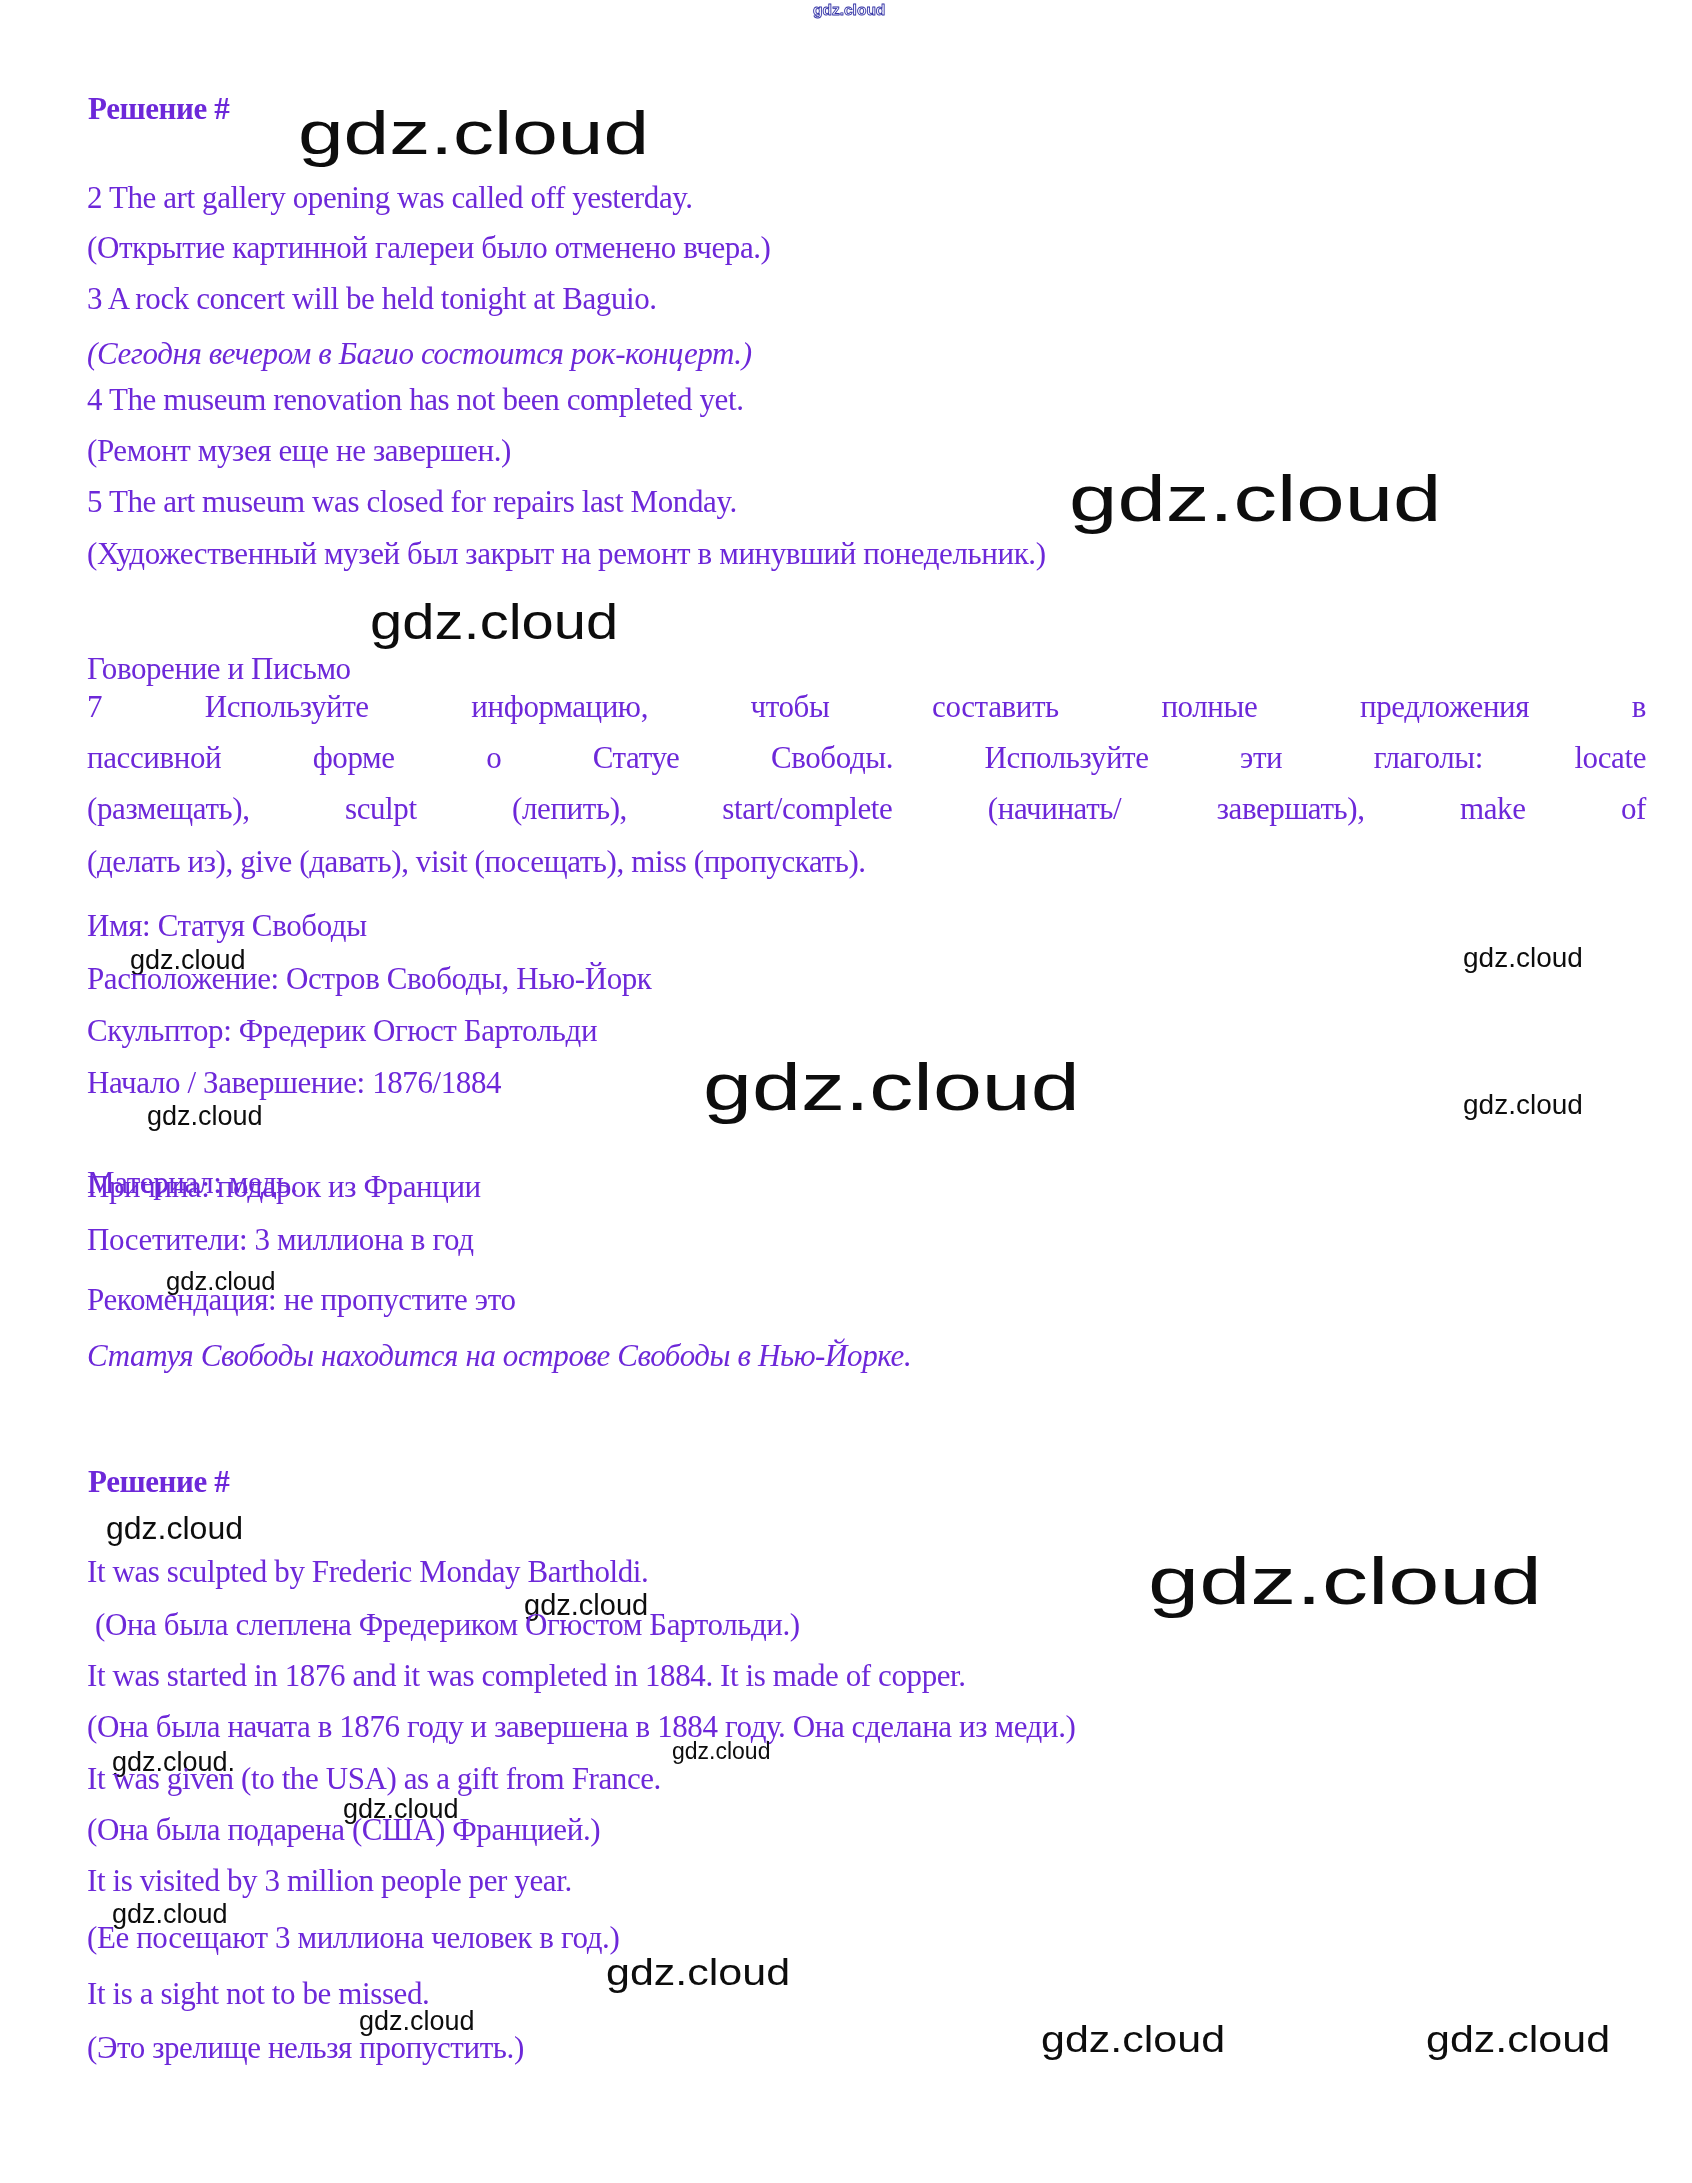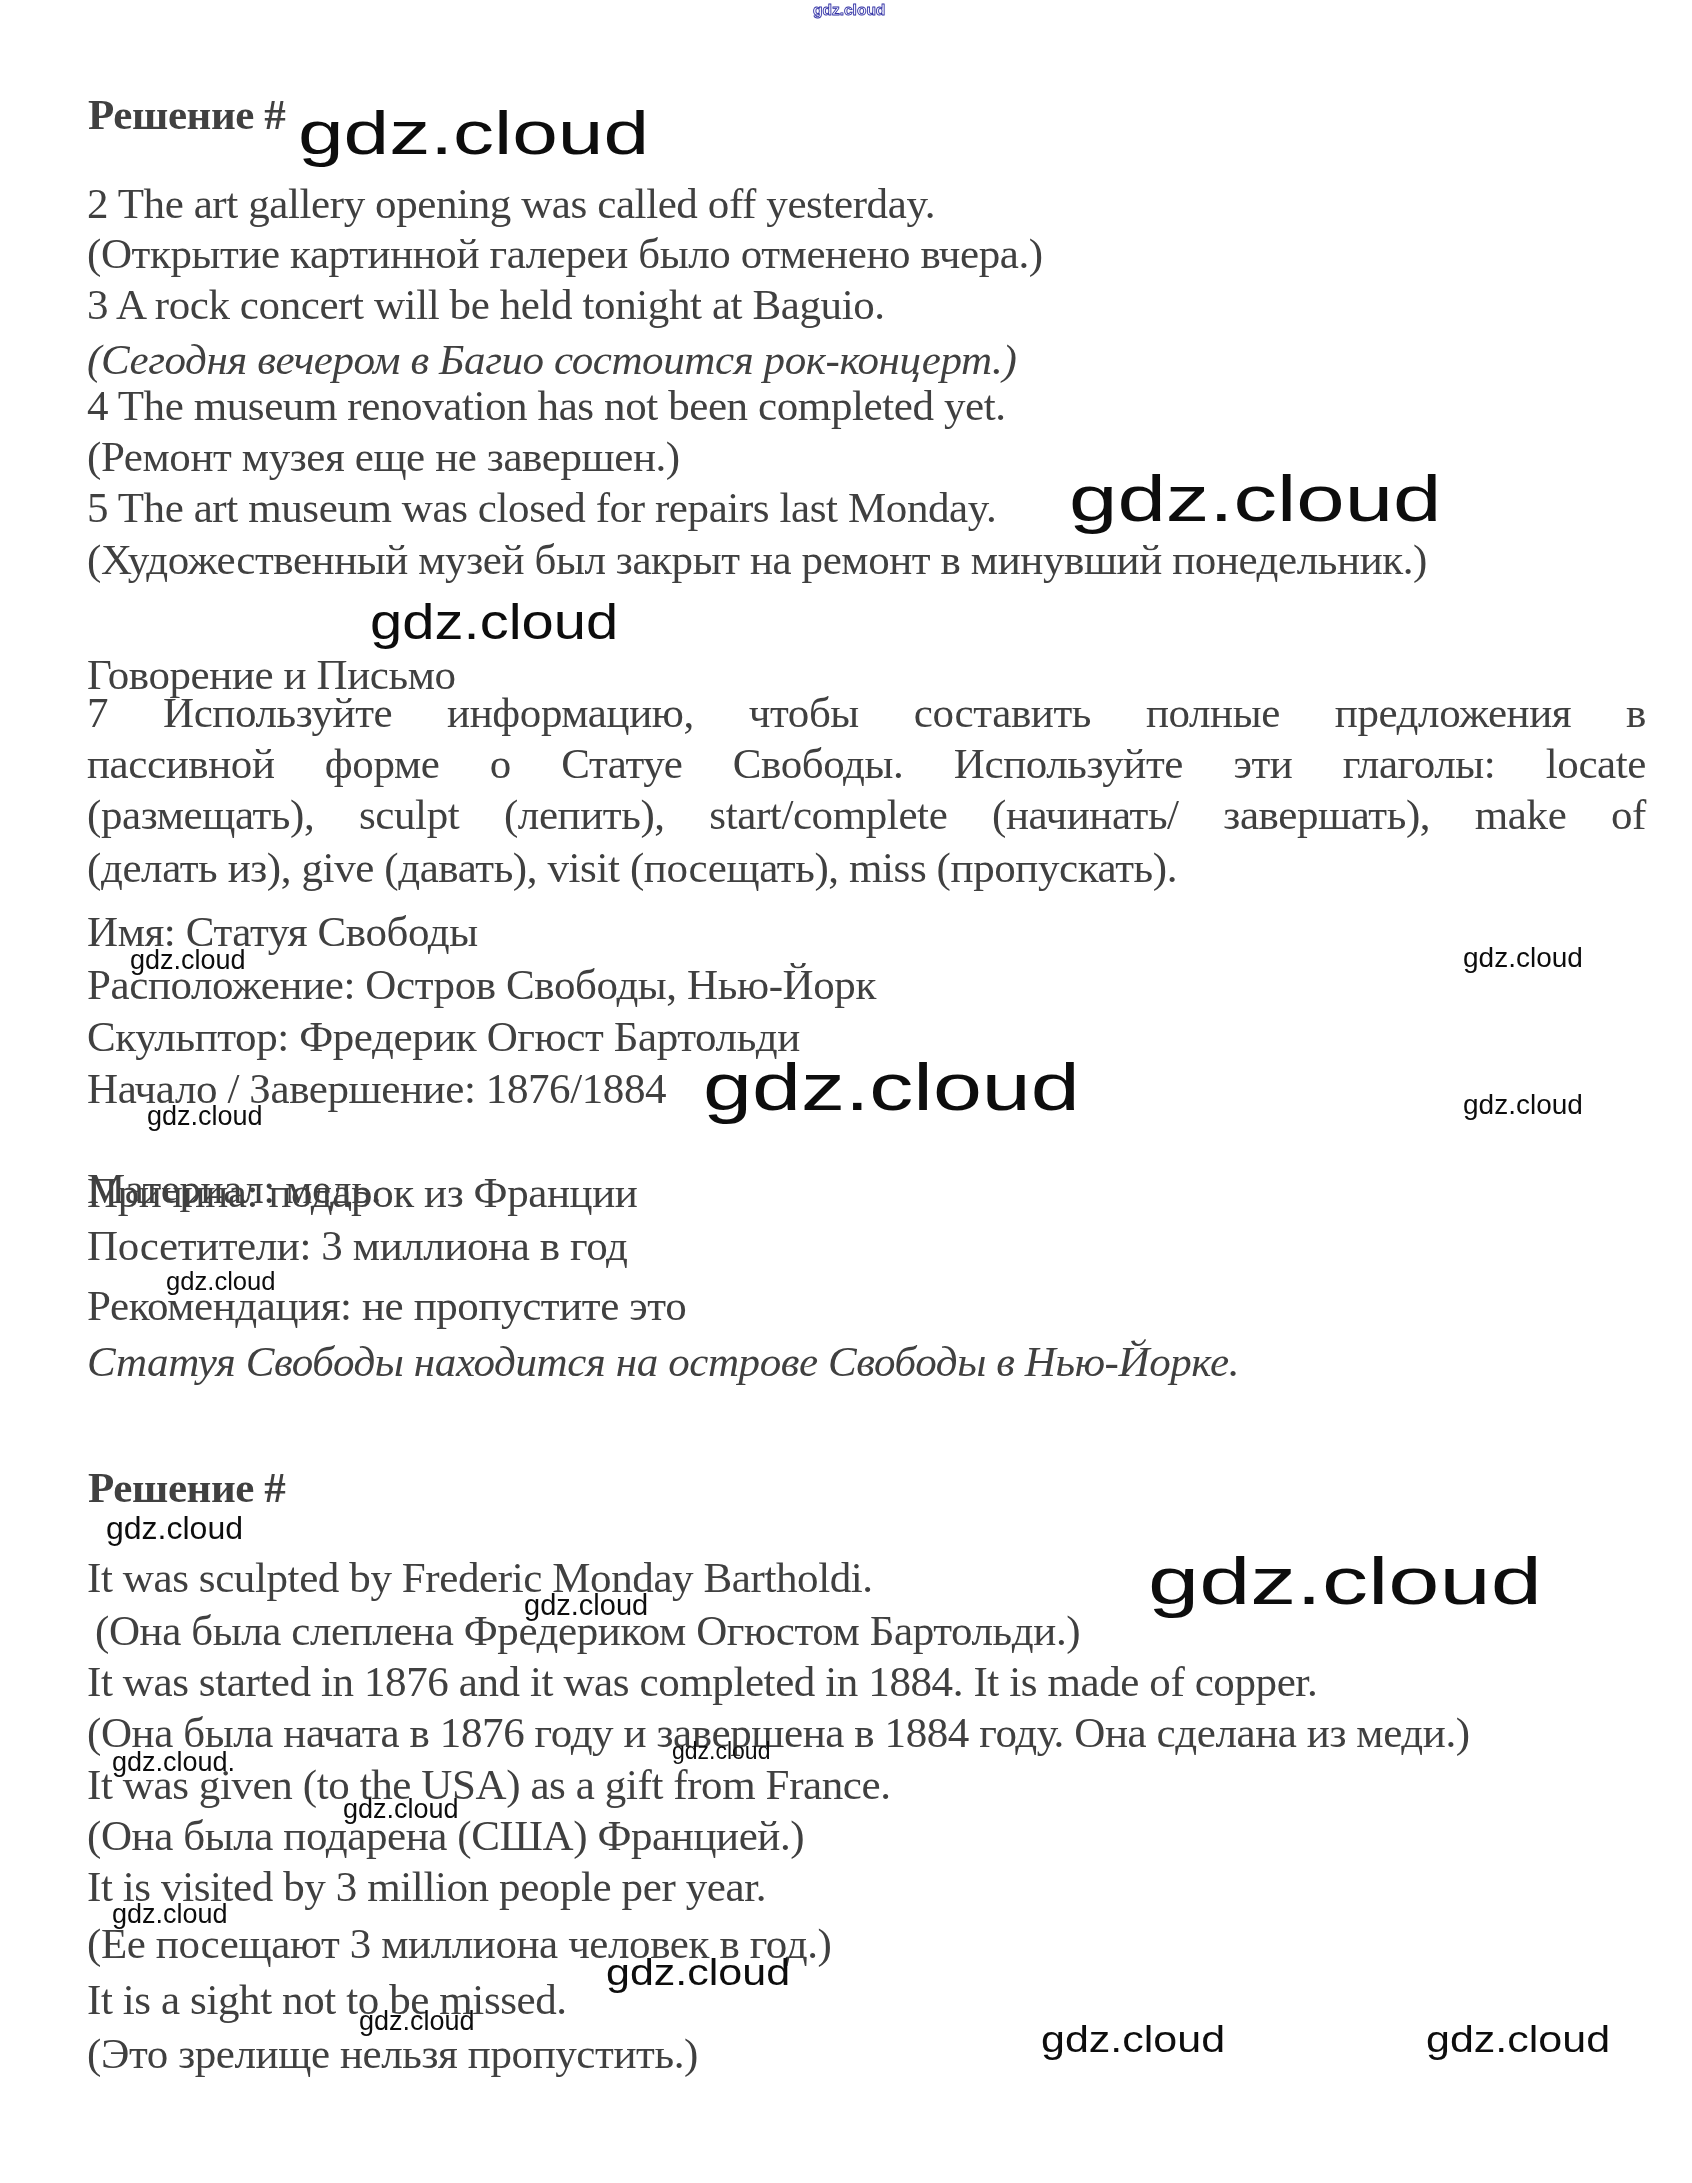--- a/index.html
+++ b/index.html
@@ -5,22 +5,22 @@
   html,body{margin:0;padding:0;}
   body{
     width:1693px;height:2183px;position:relative;background:#ffffff;
     font-family:"Liberation Serif","DejaVu Serif",serif;
     overflow:hidden;
   }
   .page{position:absolute;inset:0;border-radius:15px;}
   
   .t{
     position:absolute;left:87px;
-    font-size:43px;line-height:1;letter-spacing:-0.4px;
-    color:#404040;white-space:nowrap;
+    font-size:31px;line-height:1;letter-spacing:-0.4px;
+    color:#6d28d9;white-space:nowrap;
   }
   .h{font-weight:bold;left:88px;}
   
   .j{
     white-space:normal;width:1559px;
     text-align:justify;text-align-last:justify;
   }
   
   .wm{
     position:absolute;

